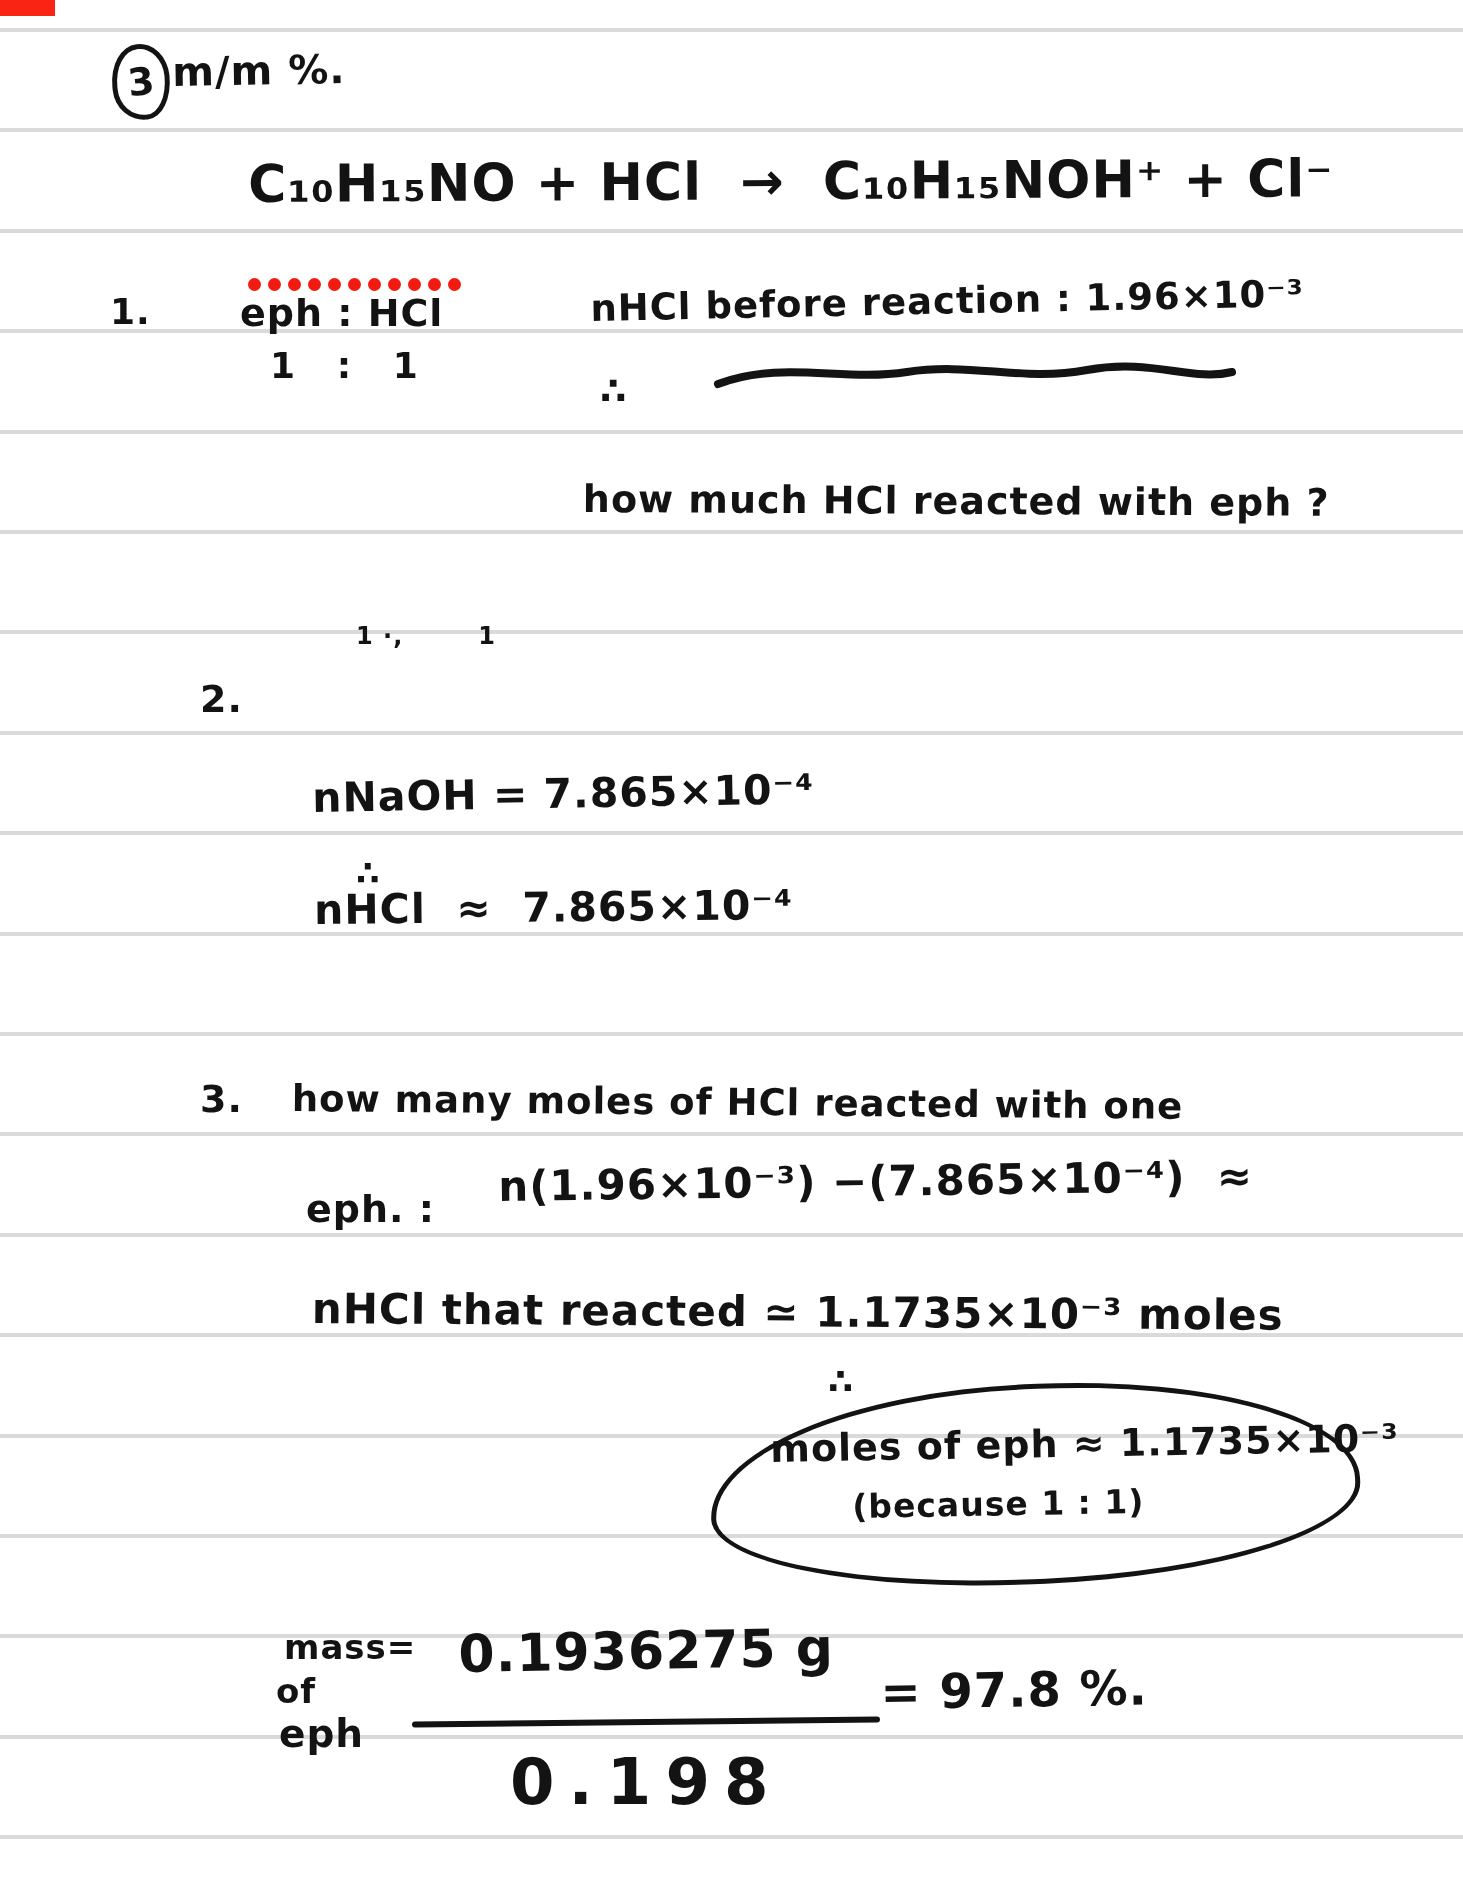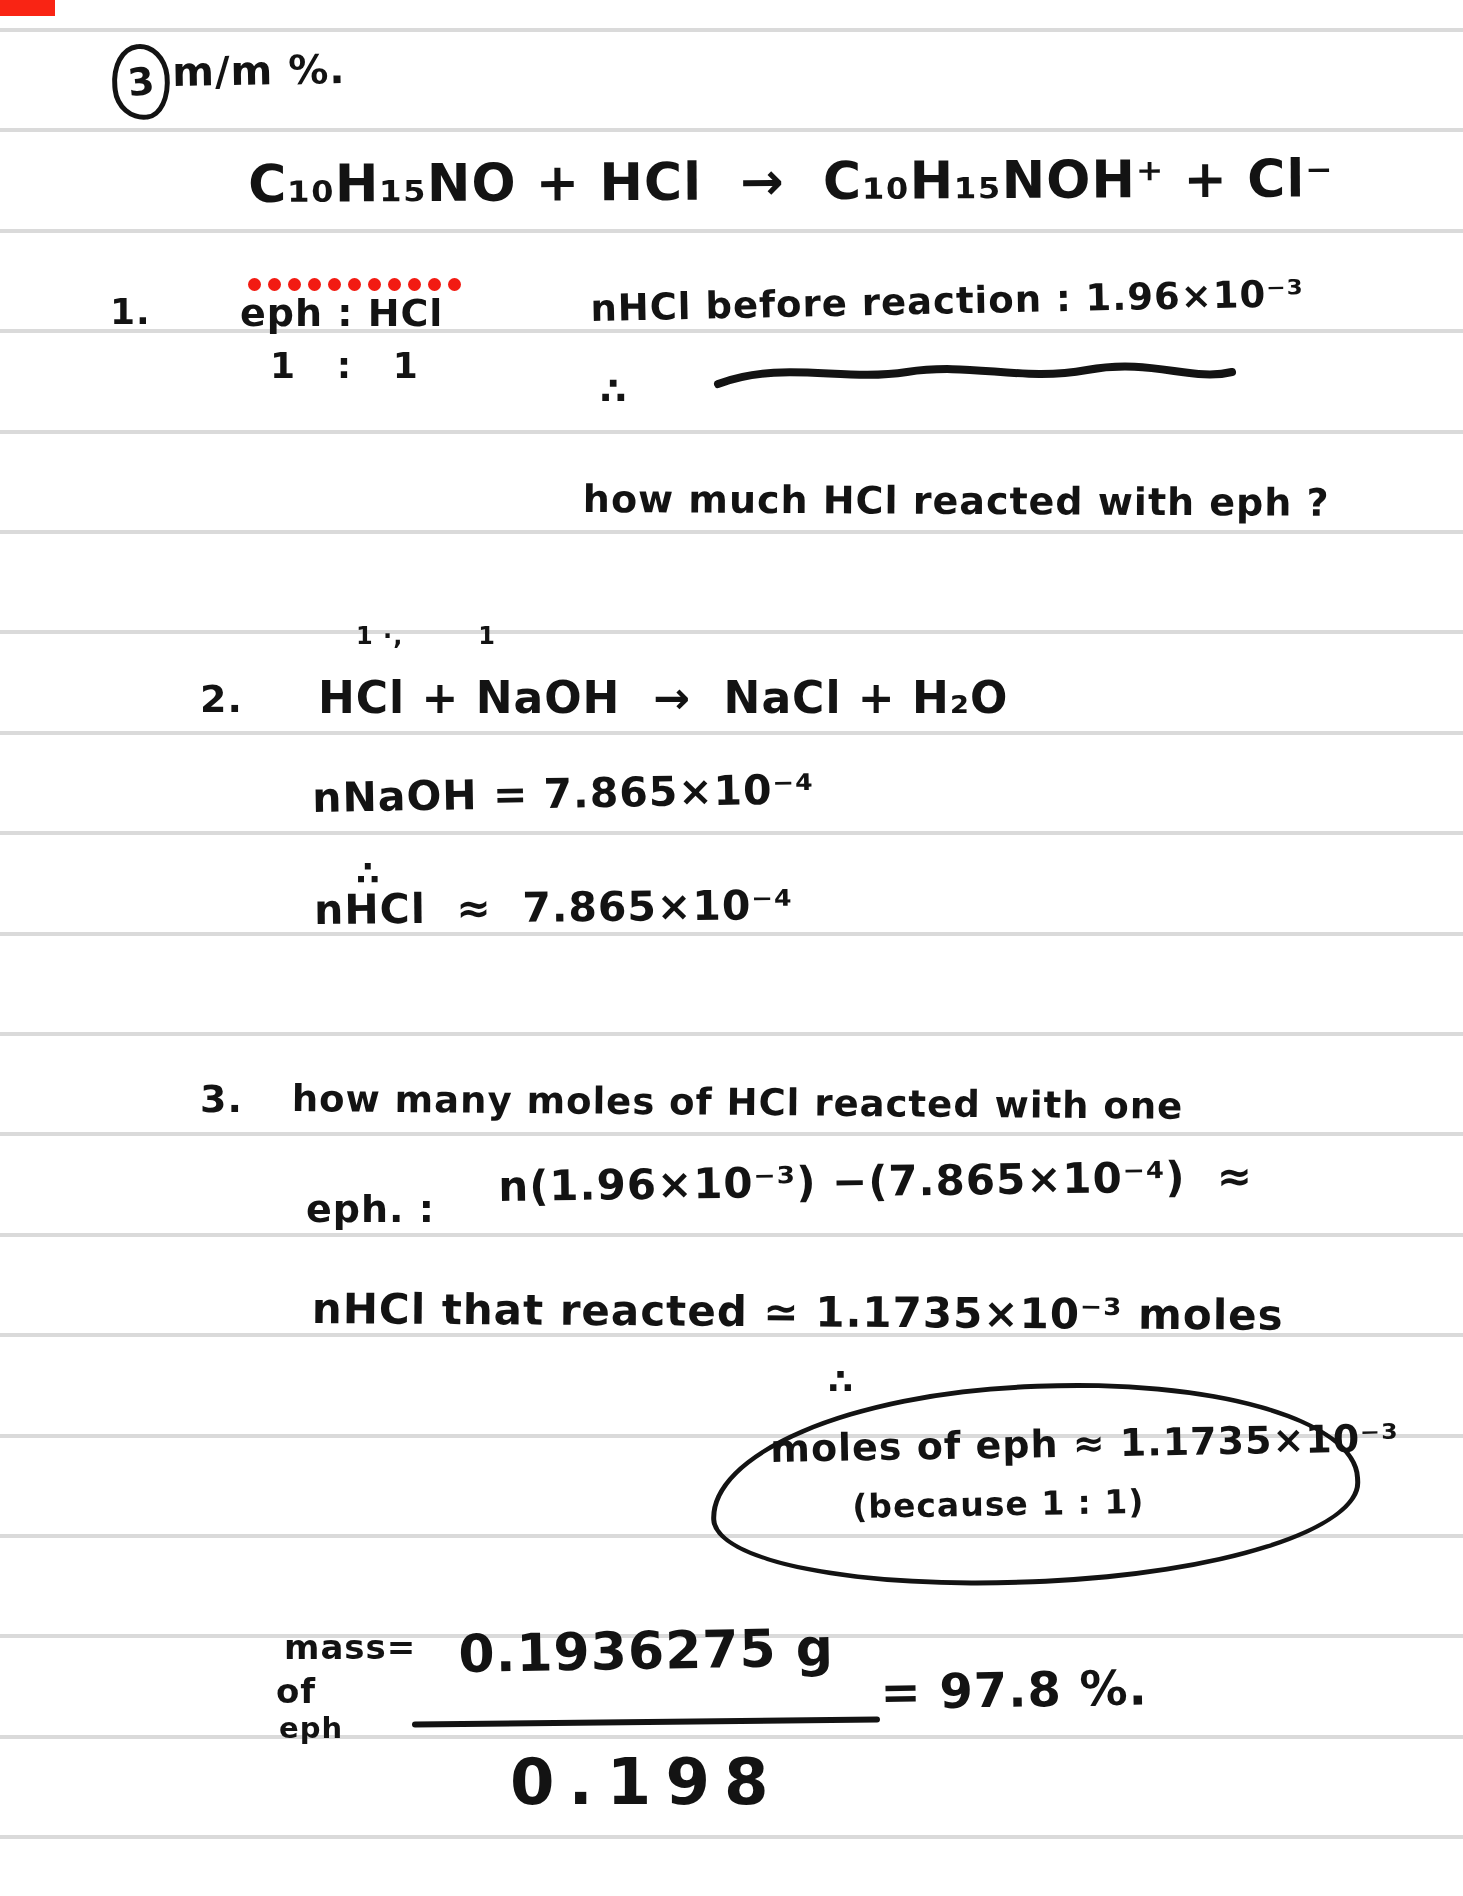--- a/index.html
+++ b/index.html
@@ -90,37 +90,36 @@
   <svg class="wavy" width="528" height="36" viewBox="0 0 528 36">
     <path d="M6 28 C 70 4, 130 26, 195 16 S 310 26, 375 14 S 480 26, 520 16" fill="none" stroke="#131313" stroke-width="8" stroke-linecap="round"></path>
   </svg>
 
   <div class="hw" style="left:270px;top:348px;font-size:36px;">1   :   1</div>
   <div class="hw" style="left:600px;top:372px;font-size:38px;">∴</div>
   <div class="hw" style="left:583px;top:480px;font-size:38px;transform:rotate(0.3deg);">how much HCl reacted with eph ?</div>
 
   <div class="hw" style="left:356px;top:624px;font-size:24px;">1 ·,        1</div>
   <div class="hw" style="left:200px;top:680px;font-size:38px;">2.</div>
-  <div class="hw" style="left:318px;top:676px;font-size:44px;">HCl + NaOH  →  NaCl + H₂O</div>
   <div class="hw" style="left:312px;top:778px;font-size:41px;transform:rotate(-1deg);">nNaOH = 7.865×10⁻⁴</div>
   <div class="hw" style="left:356px;top:856px;font-size:34px;">∴</div>
   <div class="hw" style="left:314px;top:890px;font-size:41px;transform:rotate(-0.6deg);">nHCl  ≈  7.865×10⁻⁴</div>
 
   <div class="hw" style="left:200px;top:1080px;font-size:38px;">3.</div>
   <div class="hw" style="left:292px;top:1080px;font-size:37px;transform:rotate(0.5deg);">how many moles of HCl reacted with one</div>
   <div class="hw" style="left:306px;top:1190px;font-size:38px;">eph. :</div>
   <div class="hw" style="left:498px;top:1166px;font-size:42px;transform:rotate(-0.8deg);">n(1.96×10⁻³) −(7.865×10⁻⁴)  ≈</div>
   <div class="hw" style="left:312px;top:1288px;font-size:42px;transform:rotate(0.4deg);">nHCl that reacted ≃ 1.1735×10⁻³ moles</div>
 
   <div class="hw" style="left:828px;top:1364px;font-size:36px;">∴</div>
   <div class="oval"></div>
   <div class="hw" style="left:770px;top:1430px;font-size:38px;transform:rotate(-1deg);">moles of eph ≈ 1.1735×10⁻³</div>
   <div class="hw" style="left:852px;top:1490px;font-size:33px;transform:rotate(-1deg);">(because 1 : 1)</div>
 
   <div class="hw" style="left:284px;top:1630px;font-size:34px;">mass=</div>
   <div class="hw" style="left:276px;top:1674px;font-size:34px;">of</div>
-  <div class="hw" style="left:279px;top:1714px;font-size:29px;">eph</div>
+  <div class="hw" style="left:279px;top:1714px;font-size:39px;">eph</div>
   <div class="hw" style="left:458px;top:1628px;font-size:52px;transform:rotate(-1deg);">0.1936275 g</div>
   <div class="frac-bar"></div>
   <div class="hw" style="left:466px;top:1750px;font-size:64px;letter-spacing:14px;margin-left:44px;">0.198</div>
   <div class="hw" style="left:880px;top:1668px;font-size:48px;transform:rotate(-1deg);">= 97.8 %.</div>
 
 </div>
 
 </body></html>

